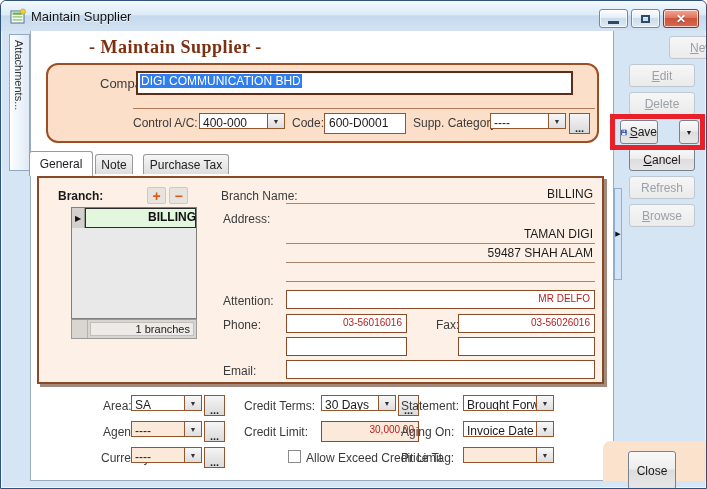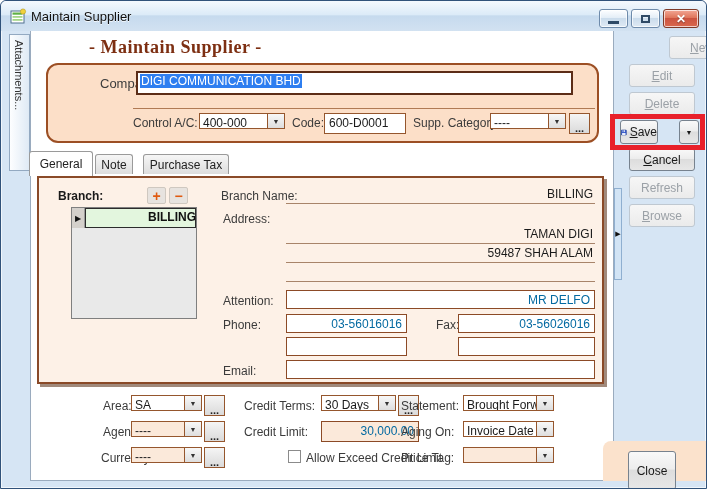--- a/index.html
+++ b/index.html
@@ -71,21 +71,21 @@
   .row-val { flex:1; background:#e3f6de; outline:1px solid #2b2b2b; outline-offset:-1px;
              font-size:12px; font-weight:bold; color:#111; padding:2px 0 0 3px; }
   .grid-status { position:absolute; left:32px; top:141px; width:126px; height:20px;
                  background:#d9d6d2; border:1px solid #9a9a9a; display:flex; }
   .gs-cell { width:16px; border-right:1px solid #b5b2ae; }
   .gs-text { flex:1; margin:2px; background:#edebe7; border:1px solid #c2bfba;
              font-size:11px; color:#222; padding:0 3px; }
   .ufield { position:absolute; border-bottom:1px solid #a8846a; font-size:12px; color:#1a1a1a;
             height:18px; padding:1px 2px; white-space:nowrap; }
   .bfield { position:absolute; background:#fff; border:1px solid #8c4a26; height:19px;
-            font-size:12px; color:#0369a1; padding:2px 4px; white-space:nowrap; }
+            font-size:10px; color:#b91c1c; padding:2px 4px; white-space:nowrap; }
 
   .checkbox { position:absolute; width:13px; height:13px; background:#fff; border:1px solid #8b8b8b; }
 
   .sysbtn { position:absolute; left:628px; width:66px; height:23px; border-radius:3px; font-size:12px;
             display:flex; align-items:center; justify-content:center; color:#1a1a1a;
             background:linear-gradient(#f9f9f9,#ededed 45%,#dddddd 50%,#e7e7e7); border:1px solid #77828e; }
   .sysbtn.disabled { color:#9ba1a7; border-color:#bfc8d1; background:linear-gradient(#f6f6f6,#ebebeb); }
   .u { text-decoration:underline; }
   .save-main { left:619px; top:119px; width:38px; height:24px; }
   .save-arrow { left:678px; top:119px; width:20px; height:24px; font-size:7px; }
@@ -161,20 +161,24 @@
     <span class="rel-lbl bold" style="left:19px;top:11px;">Branch:</span>
     <div class="pm-btn" style="left:108px;top:9px;">+</div>
     <div class="pm-btn" style="left:130px;top:9px;">−</div>
 
     <div class="grid">
       <div class="grid-row">
         <span class="sel-cell">▶</span>
         <span class="row-val">BILLING</span>
       </div>
     </div>
+    <div class="grid-status">
+      <span class="gs-cell"></span>
+      <span class="gs-text">1 branches</span>
+    </div>
 
     <span class="rel-lbl" style="left:182px;top:11px;">Branch Name:</span>
     <div class="ufield" style="left:247px;top:8px;width:309px;"><span>BILLING</span></div>
 
     <span class="rel-lbl" style="left:184px;top:34px;">Address:</span>
     <div class="ufield" style="left:247px;top:48px;width:309px;"><span>TAMAN DIGI</span></div>
     <div class="ufield" style="left:247px;top:67px;width:309px;"><span>59487 SHAH ALAM</span></div>
     <div class="ufield" style="left:247px;top:86px;width:309px;"><span></span></div>
 
     <span class="rel-lbl" style="left:184px;top:116px;">Attention:</span>

